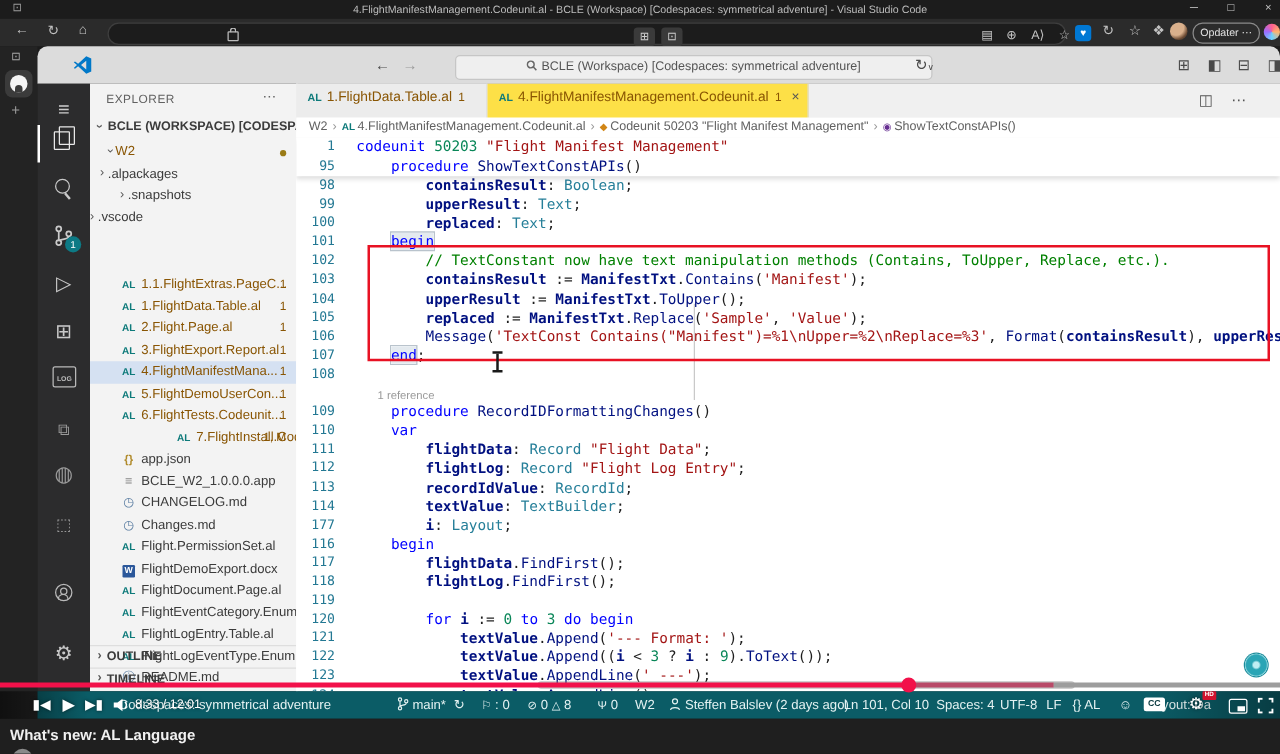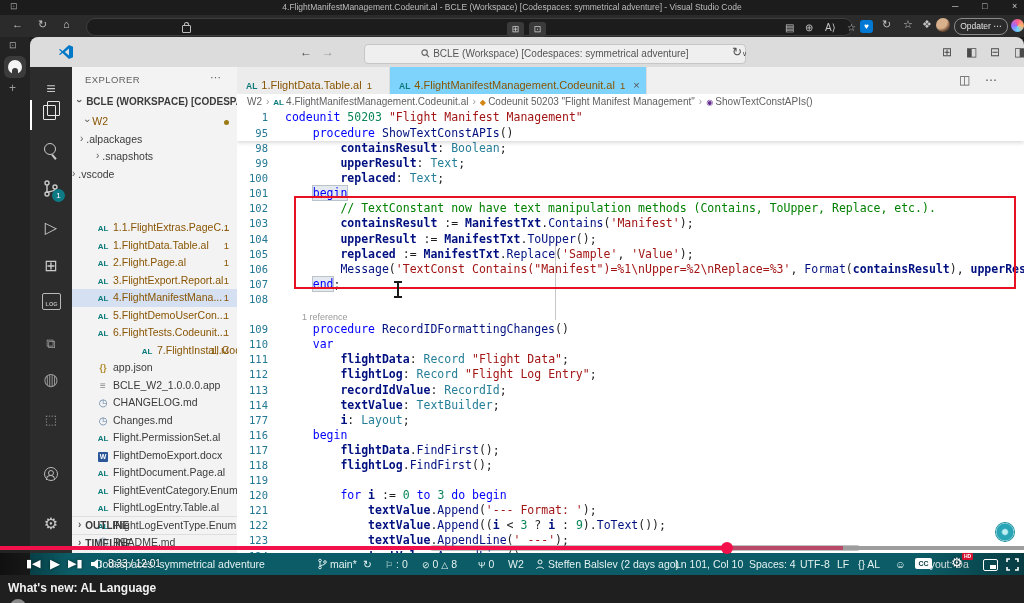--- a/index.html
+++ b/index.html
@@ -76,24 +76,24 @@
   .fic.info{color:#5d7fa3;font-weight:normal;font-size:10px;}
   .exbadge{position:absolute;right:8px;top:0;color:#895503;font-size:9.5px;}
   .exdot{position:absolute;right:8px;top:7px;width:5px;height:5px;border-radius:50%;background:#9a7b16;}
   .exsec{position:absolute;left:0;width:165px;height:18px;border-top:1px solid #dedede;font-weight:bold;font-size:10px;
      color:#3b3b3b;line-height:18px;}
   .exsec .chev{margin:0 4px 0 6px;}
 
   
   #editor{left:237px;top:67px;width:787px;height:486px;background:#fff;}
   #tabbar{left:0;top:0;width:787px;height:27px;background:#f0f0f0;border-bottom:1px solid #e3e3e3;}
-  .tab{position:absolute;top:0;height:38px;font-size:11px;line-height:37px;padding:0 9px;white-space:nowrap;
+  .tab{position:absolute;top:0;height:38px;font-size:11px;line-height:22px;padding:0 9px;white-space:nowrap;
        border-right:1px solid #ddd;background:#ececec;color:#895503;}
   .tab .fic{width:auto;margin-right:4px;font-size:8.5px;}
-  .tab.active{background:#7dd3fc;}
+  .tab.active{background:#fde047;}
   .tab .tbadge{margin-left:5px;font-size:9.5px;}
   .tab .close{margin-left:8px;color:#555;font-size:11px;}
   .tab-actions{top:6px;font-size:12px;color:#555;}
   #breadcrumb{left:0;top:27px;width:787px;height:16px;background:#fff;font-size:10px;color:#616161;line-height:16px;white-space:nowrap;}
   #breadcrumb .sep{color:#9a9a9a;margin:0 4px;}
   #breadcrumb .bic-al{color:#0d7a7a;font-weight:bold;font-size:8px;}
   #breadcrumb .bic-cu{color:#d18616;font-size:8px;}
   #breadcrumb .bic-me{color:#652d90;font-size:8px;}
 
   #codearea{left:0;top:43px;width:787px;height:443px;overflow:hidden;background:#fff;}

